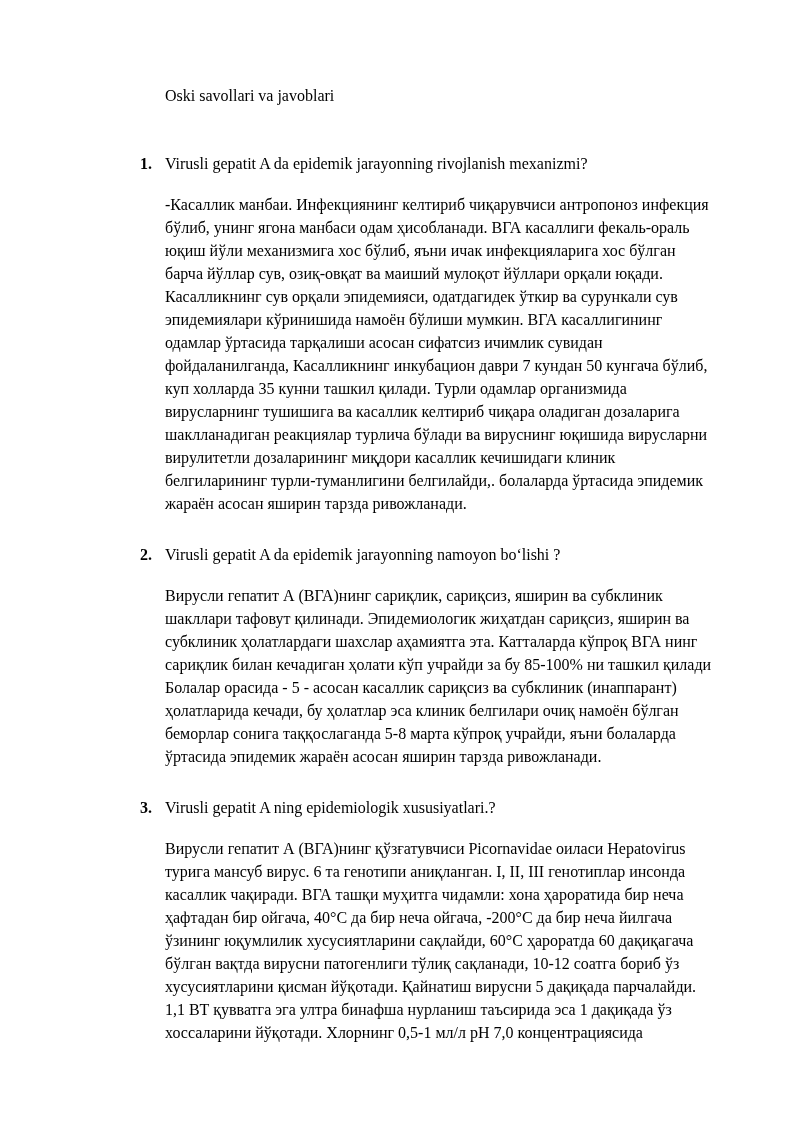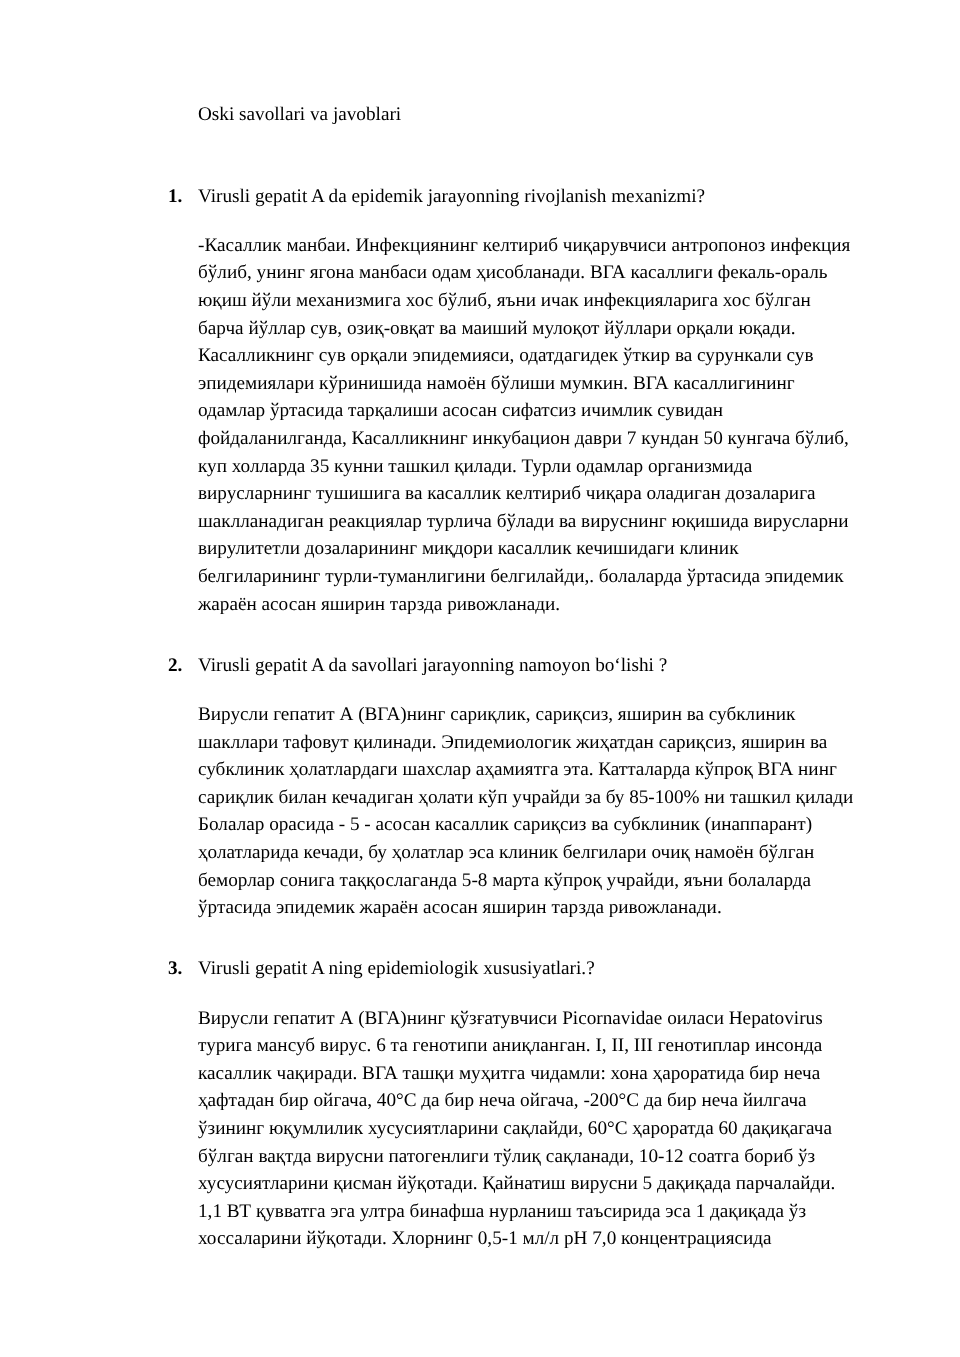--- a/index.html
+++ b/index.html
@@ -61,21 +61,21 @@
     <div class="q-line">
       <span class="q-number">1.</span>
       <span class="q-text">Virusli gepatit A da epidemik jarayonning rivojlanish mexanizmi?</span>
     </div>
     <p class="answer">-Касаллик манбаи. Инфекциянинг келтириб чиқарувчиси антропоноз инфекция бўлиб, унинг ягона манбаси одам ҳисобланади. ВГА касаллиги фекаль-ораль юқиш йўли механизмига хос бўлиб, яъни ичак инфекцияларига хос бўлган барча йўллар сув, озиқ-овқат ва маиший мулоқот йўллари орқали юқади. Касалликнинг сув орқали эпидемияси, одатдагидек ўткир ва сурункали сув эпидемиялари кўринишида намоён бўлиши мумкин. ВГА касаллигининг одамлар ўртасида тарқалиши асосан сифатсиз ичимлик сувидан фойдаланилганда, Касалликнинг инкубацион даври 7 кундан 50 кунгача бўлиб, куп холларда 35 кунни ташкил қилади. Турли одамлар организмида вирусларнинг тушишига ва касаллик келтириб чиқара оладиган дозаларига шаклланадиган реакциялар турлича бўлади ва вируснинг юқишида вирусларни вирулитетли дозаларининг миқдори касаллик кечишидаги клиник белгиларининг турли-туманлигини белгилайди,. болаларда ўртасида эпидемик жараён асосан яширин тарзда ривожланади.</p>
   </div>
 
   <div class="qa-item">
     <div class="q-line">
       <span class="q-number">2.</span>
-      <span class="q-text">Virusli gepatit A da savollari jarayonning namoyon boʻlishi ?</span>
+      <span class="q-text">Virusli gepatit A da epidemik jarayonning namoyon boʻlishi ?</span>
     </div>
     <p class="answer">Вирусли гепатит А (ВГА)нинг сариқлик, сариқсиз, яширин ва субклиник шакллари тафовут қилинади. Эпидемиологик жиҳатдан сариқсиз, яширин ва субклиник ҳолатлардаги шахслар аҳамиятга эта. Катталарда кўпроқ ВГА нинг сариқлик билан кечадиган ҳолати кўп учрайди за бу 85-100% ни ташкил қилади Болалар орасида - 5 - асосан касаллик сариқсиз ва субклиник (инаппарант) ҳолатларида кечади, бу ҳолатлар эса клиник белгилари очиқ намоён бўлган беморлар сонига таққослаганда 5-8 марта кўпроқ учрайди, яъни болаларда ўртасида эпидемик жараён асосан яширин тарзда ривожланади.</p>
   </div>
 
   <div class="qa-item">
     <div class="q-line">
       <span class="q-number">3.</span>
       <span class="q-text">Virusli gepatit A ning epidemiologik  xususiyatlari.?</span>
     </div>
     <p class="answer">Вирусли гепатит А (ВГА)нинг қўзғатувчиси Picornavidae оиласи Hepatovirus турига мансуб вирус. 6 та генотипи аниқланган. I, II, III генотиплар инсонда касаллик чақиради. ВГА ташқи муҳитга чидамли: хона ҳароратида бир неча ҳафтадан бир ойгача, 40°C да бир неча ойгача, -200°C да бир неча йилгача ўзининг юқумлилик хусусиятларини сақлайди, 60°C ҳароратда 60 дақиқагача бўлган вақтда вирусни патогенлиги тўлиқ сақланади, 10-12 соатга бориб ўз хусусиятларини қисман йўқотади. Қайнатиш вирусни 5 дақиқада парчалайди. 1,1 ВТ қувватга эга ултра бинафша нурланиш таъсирида эса 1 дақиқада ўз хоссаларини йўқотади. Хлорнинг 0,5-1 мл/л рН 7,0 концентрациясида</p>

